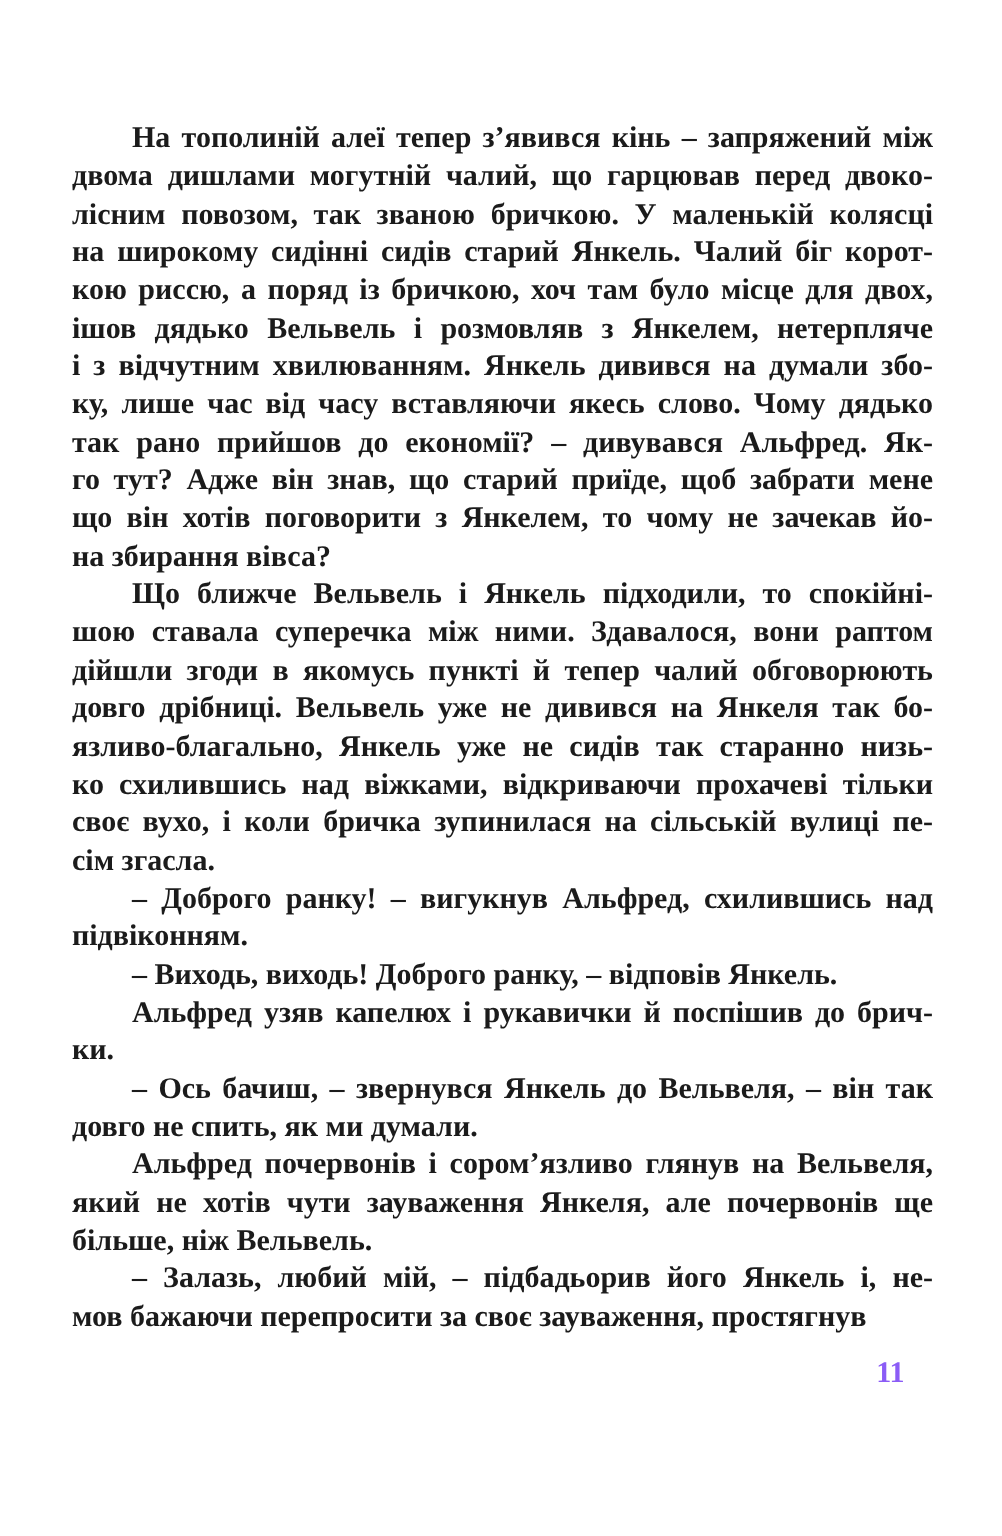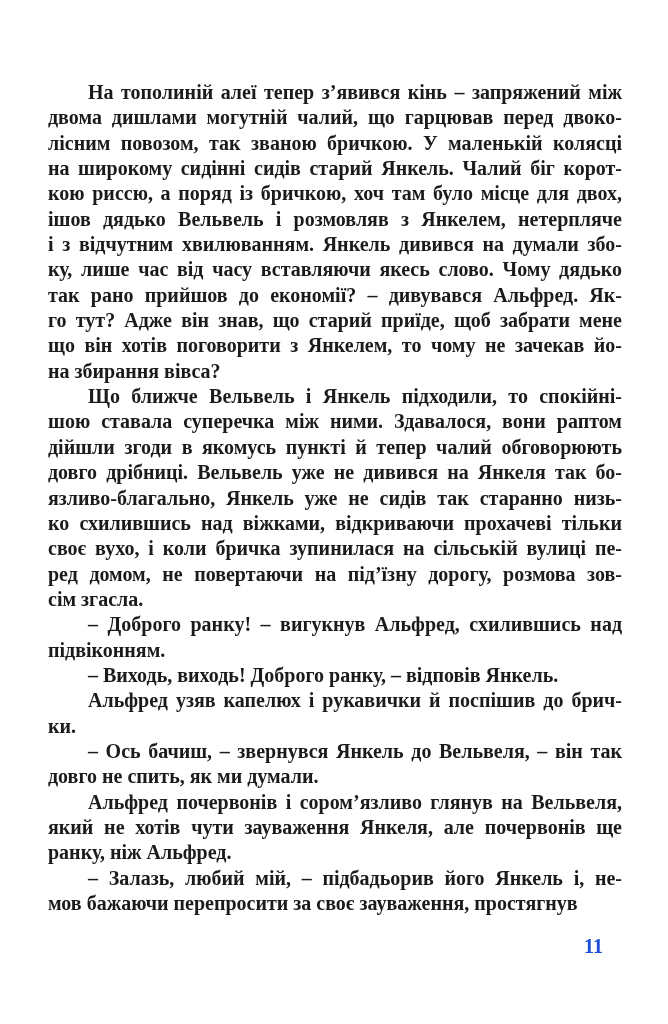--- a/index.html
+++ b/index.html
@@ -42,25 +42,25 @@
   }
   .line.last {
     text-align: justify;
     text-align-last: left;
   }
   .para .line:first-child {
     text-indent: 40px;
   }
   .page-number {
     position: absolute;
-    top: 934px;
+    top: 903px;
     right: 65px;
     font-size: 20px;
     line-height: 25px;
-    color: #1d4ed8;
+    color: #8b5cf6;
     text-align: center;
   }
 </style>
 </head>
 <body>
 
 <div class="page">
   <main class="text-block">
       <div class="para">
         <div class="line">На тополиній алеї тепер з’явився кінь – запряжений між</div>
@@ -77,42 +77,41 @@
         <div class="line last">на збирання вівса?</div>
       </div>
       <div class="para">
         <div class="line">Що ближче Вельвель і Янкель підходили, то спокійні-</div>
         <div class="line">шою ставала суперечка між ними. Здавалося, вони раптом</div>
         <div class="line">дійшли згоди в якомусь пункті й тепер чалий обговорюють</div>
         <div class="line">довго дрібниці. Вельвель уже не дивився на Янкеля так бо-</div>
         <div class="line">язливо-благально, Янкель уже не сидів так старанно низь-</div>
         <div class="line">ко схилившись над віжками, відкриваючи прохачеві тільки</div>
         <div class="line">своє вухо, і коли бричка зупинилася на сільській вулиці пе-</div>
-        <div class="line">ред домом, не повертаючи на під’їзну дорогу, розмова зов-</div>
         <div class="line last">сім згасла.</div>
       </div>
       <div class="para">
         <div class="line">– Доброго ранку! – вигукнув Альфред, схилившись над</div>
         <div class="line last">підвіконням.</div>
       </div>
       <div class="para">
         <div class="line last">– Виходь, виходь! Доброго ранку, – відповів Янкель.</div>
       </div>
       <div class="para">
         <div class="line">Альфред узяв капелюх і рукавички й поспішив до брич-</div>
         <div class="line last">ки.</div>
       </div>
       <div class="para">
         <div class="line">– Ось бачиш, – звернувся Янкель до Вельвеля, – він так</div>
         <div class="line last">довго не спить, як ми думали.</div>
       </div>
       <div class="para">
         <div class="line">Альфред почервонів і сором’язливо глянув на Вельвеля,</div>
         <div class="line">який не хотів чути зауваження Янкеля, але почервонів ще</div>
-        <div class="line last">ранку, ніж Альфред.</div>
+        <div class="line last">більше, ніж Вельвель.</div>
       </div>
       <div class="para">
         <div class="line">– Залазь, любий мій, – підбадьорив його Янкель і, не-</div>
         <div class="line last">мов бажаючи перепросити за своє зауваження, простягнув</div>
       </div>
     </main>
   <div class="page-number">11</div>
 </div>
 
 </body></html>

